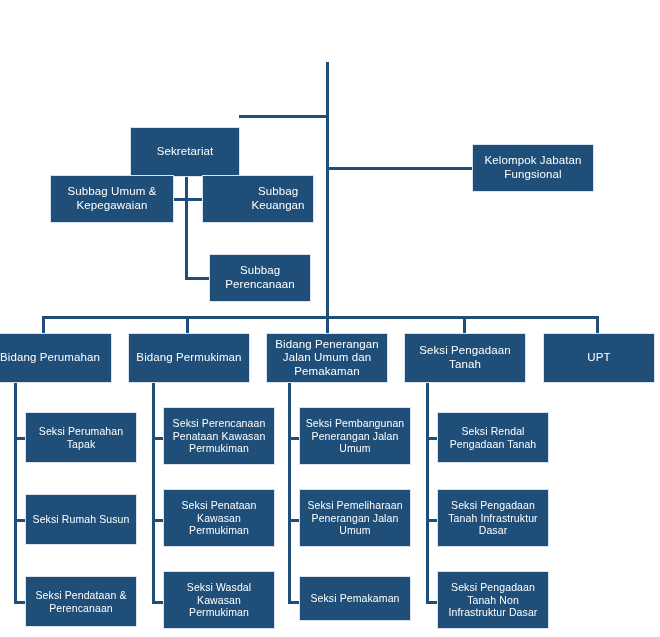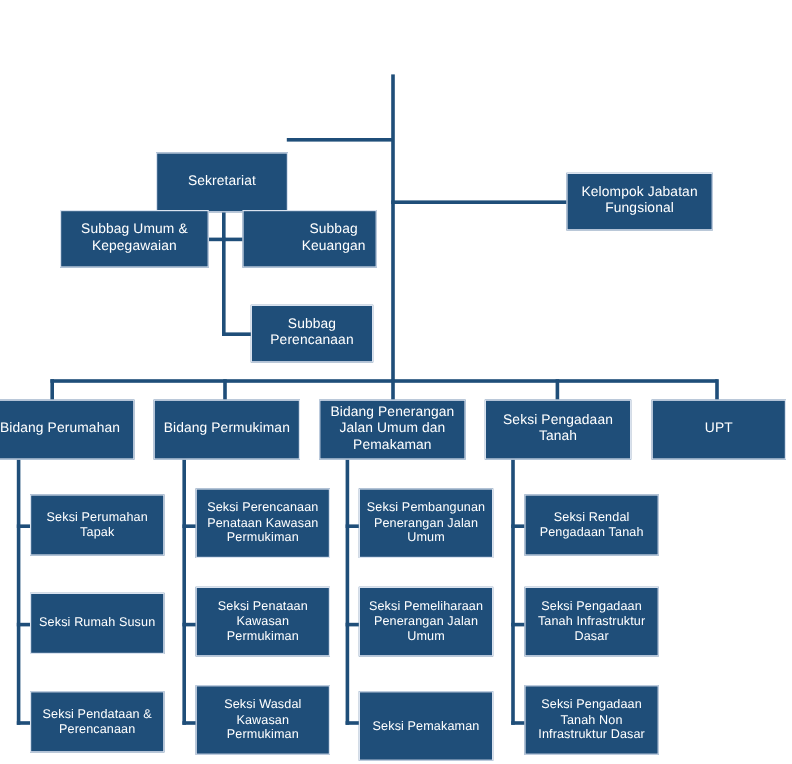--- a/index.html
+++ b/index.html
@@ -152,21 +152,21 @@
   <div class="node" style="left:163px; top:571px; width:112px; height:58px; font-size:10.5px;">
     <span>Seksi Wasdal Kawasan Permukiman</span>
   </div>
 
   <div class="node" style="left:299px; top:407px; width:112px; height:58px; font-size:10.5px;">
     <span>Seksi Pembangunan Penerangan Jalan Umum</span>
   </div>
   <div class="node" style="left:299px; top:489px; width:112px; height:58px; font-size:10.5px;">
     <span>Seksi Pemeliharaan Penerangan Jalan Umum</span>
   </div>
-  <div class="node" style="left:299px; top:576px; width:112px; height:58px; font-size:10.5px;">
+  <div class="node" style="left:299px; top:576px; width:112px; height:45px; font-size:10.5px;">
     <span>Seksi Pemakaman</span>
   </div>
 
   <div class="node" style="left:437px; top:412px; width:112px; height:51px; font-size:10.5px;">
     <span>Seksi Rendal Pengadaan Tanah</span>
   </div>
   <div class="node" style="left:437px; top:489px; width:112px; height:58px; font-size:10.5px;">
     <span>Seksi Pengadaan Tanah Infrastruktur Dasar</span>
   </div>
   <div class="node" style="left:437px; top:571px; width:112px; height:58px; font-size:10.5px;">

